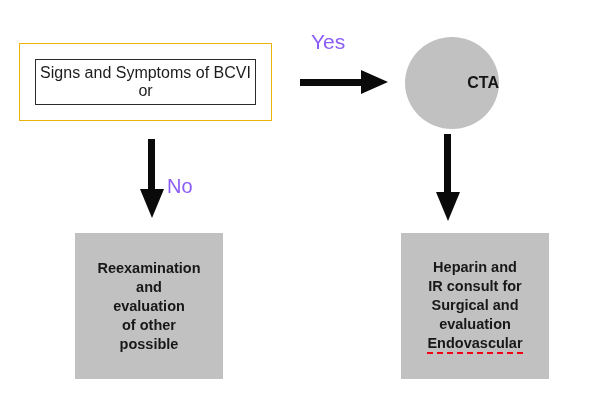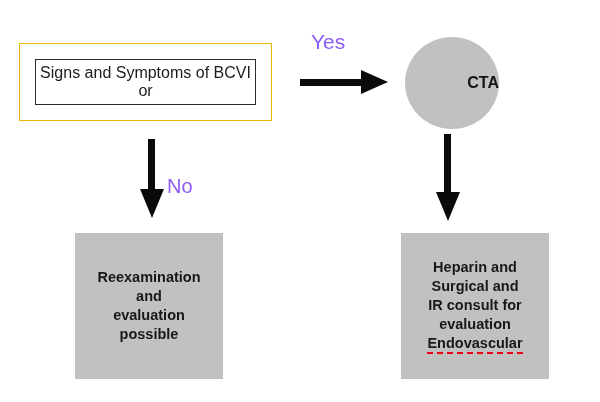--- a/index.html
+++ b/index.html
@@ -133,26 +133,27 @@
   <div class="head-down head-no"></div>
   <div class="edge-label label-no">No</div>
 
   <div class="shaft-v shaft-positive"></div>
   <div class="head-down head-positive"></div>
 
   <div class="result-box left">
     <div>Reexamination</div>
     <div>and</div>
     <div>evaluation</div>
+    <div>of other</div>
     <div>possible</div>
   </div>
 
   <div class="result-box right">
     <div>Heparin and</div>
+    <div>IR consult for</div>
     <div>Surgical and</div>
-    <div>IR consult for</div>
     <div>evaluation</div>
     <div>
       <span class="spell-error">Endovascular</span>
     </div>
   </div>
 
 </div>
 
 </body></html>

